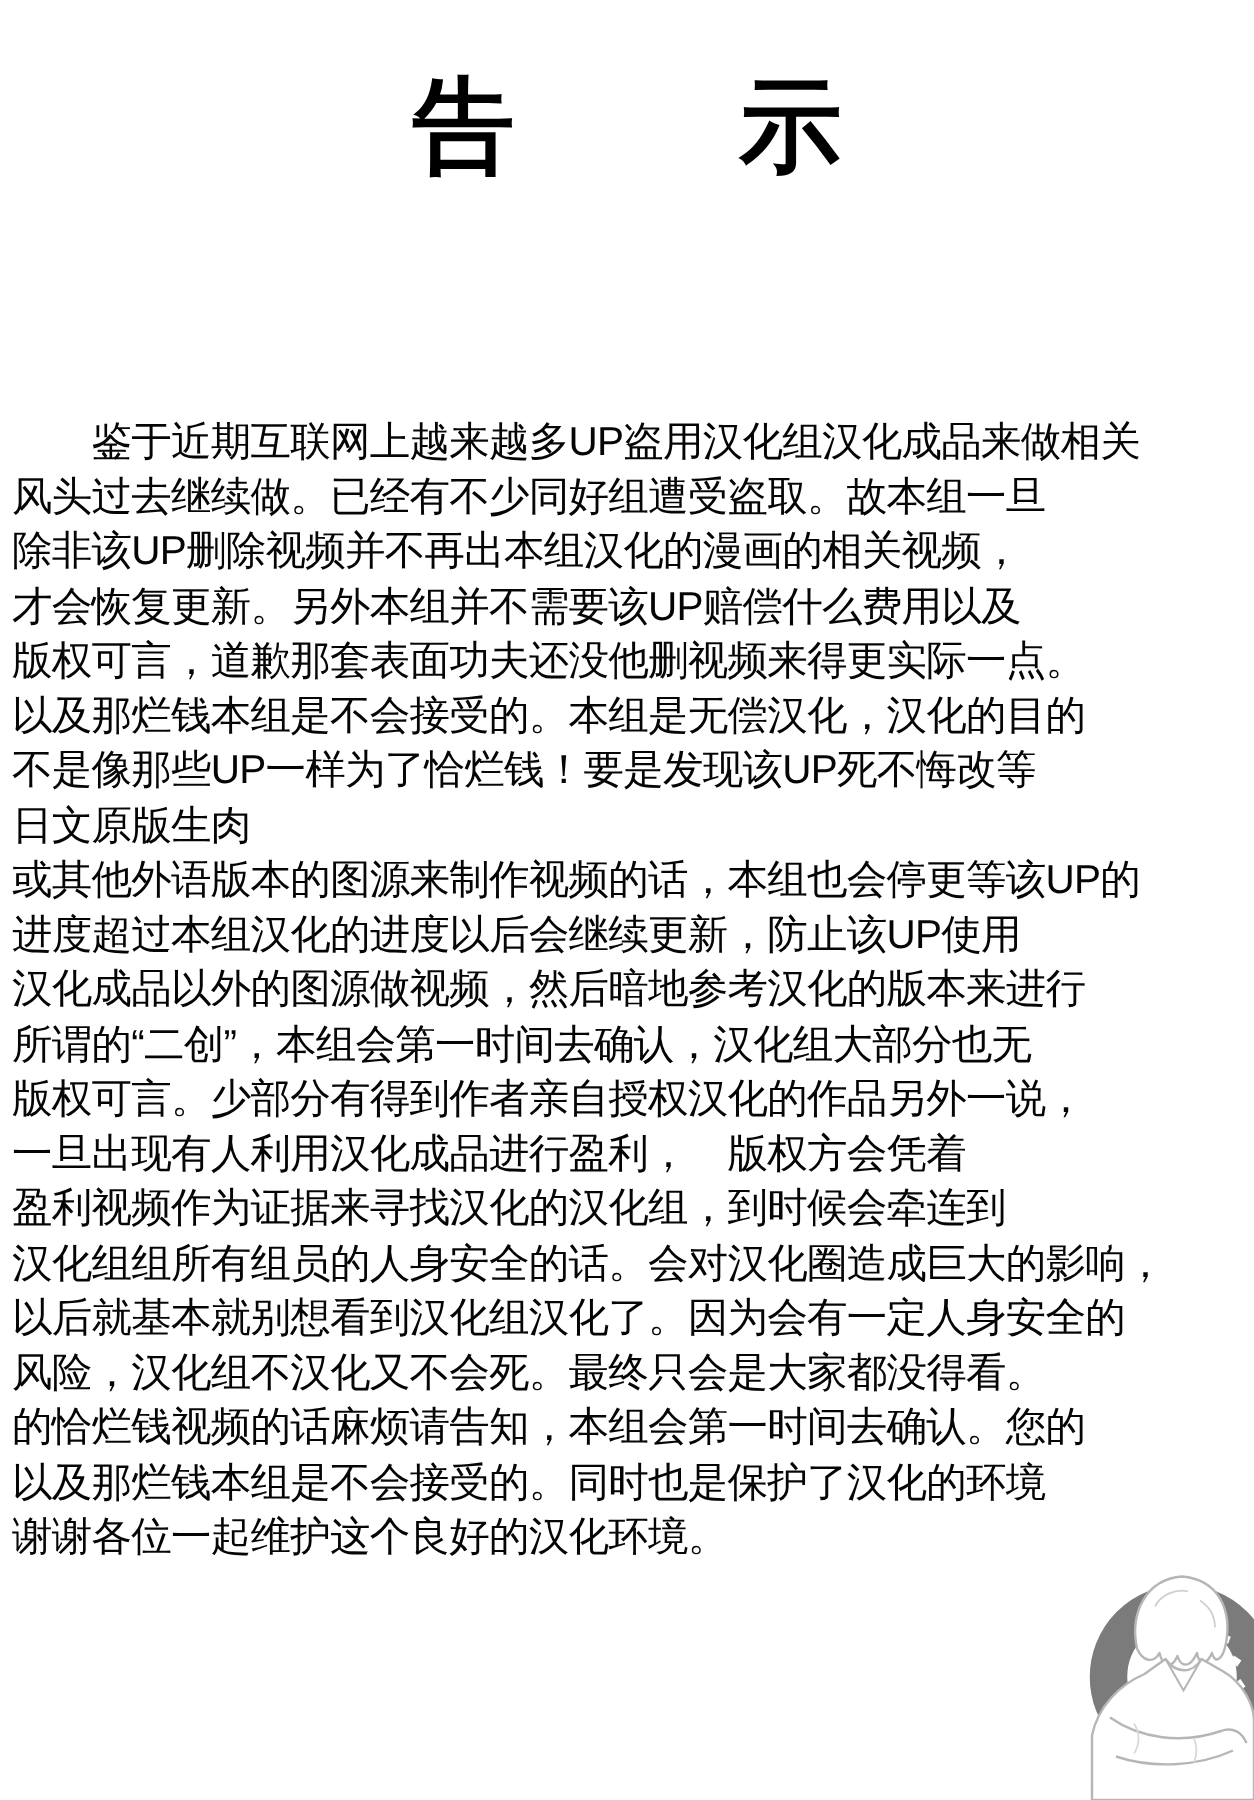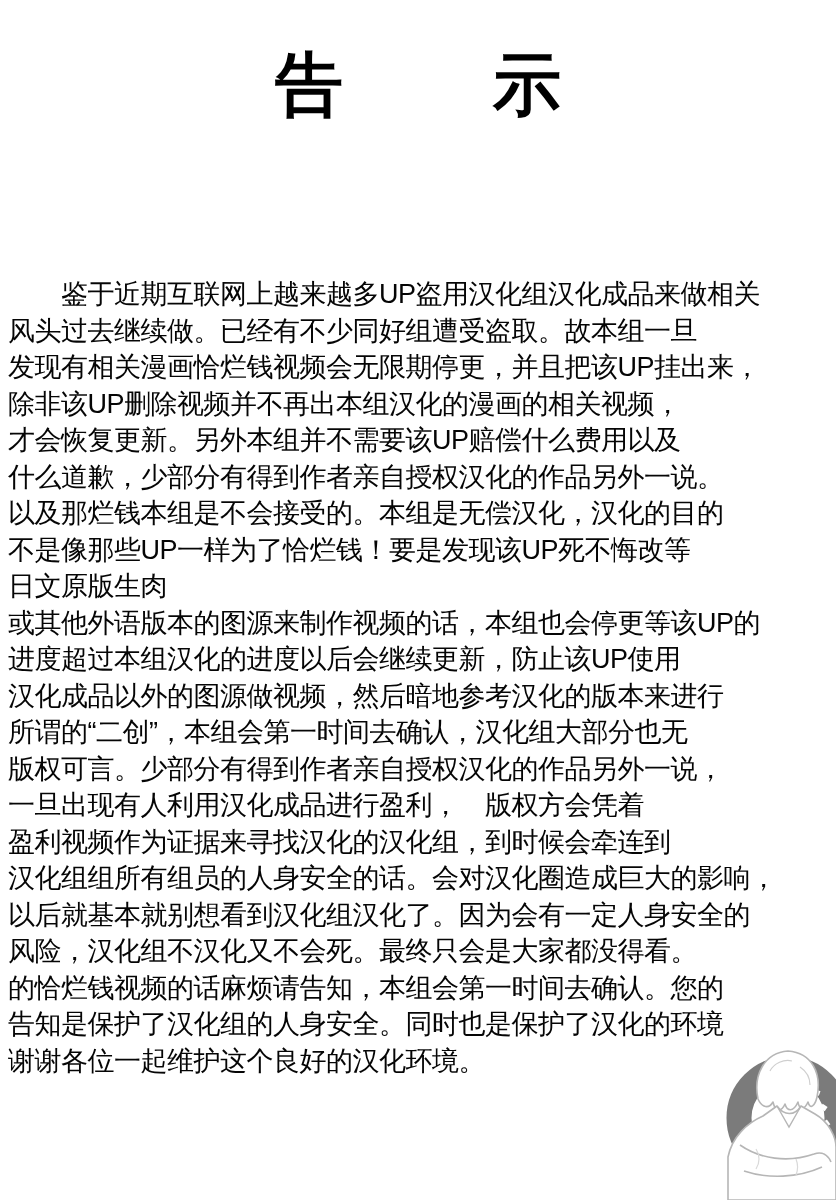--- a/index.html
+++ b/index.html
@@ -61,39 +61,38 @@
 <div class="page">
 
   <div class="title">
     <span>告</span>
     <span>示</span>
   </div>
 
   <div class="body-text">
     <div class="line">　　鉴于近期互联网上越来越多UP盗用汉化组汉化成品来做相关</div>
     <div class="line">风头过去继续做。已经有不少同好组遭受盗取。故本组一旦</div>
-    <div class="line">发现有相关漫画恰烂钱视频会无限期停更，并且把该UP挂出来，</div>
     <div class="line">除非该UP删除视频并不再出本组汉化的漫画的相关视频，</div>
     <div class="line">才会恢复更新。另外本组并不需要该UP赔偿什么费用以及</div>
-    <div class="line">什么道歉，少部分有得到作者亲自授权汉化的作品另外一说。</div>
+    <div class="line">版权可言，道歉那套表面功夫还没他删视频来得更实际一点。</div>
     <div class="line">以及那烂钱本组是不会接受的。本组是无偿汉化，汉化的目的</div>
     <div class="line">不是像那些UP一样为了恰烂钱！要是发现该UP死不悔改等</div>
     <div class="line">日文原版生肉</div>
     <div class="line">或其他外语版本的图源来制作视频的话，本组也会停更等该UP的</div>
     <div class="line">进度超过本组汉化的进度以后会继续更新，防止该UP使用</div>
     <div class="line">汉化成品以外的图源做视频，然后暗地参考汉化的版本来进行</div>
     <div class="line">所谓的“二创”，本组会第一时间去确认，汉化组大部分也无</div>
     <div class="line">版权可言。少部分有得到作者亲自授权汉化的作品另外一说，</div>
     <div class="line">一旦出现有人利用汉化成品进行盈利，　版权方会凭着</div>
     <div class="line">盈利视频作为证据来寻找汉化的汉化组，到时候会牵连到</div>
     <div class="line">汉化组组所有组员的人身安全的话。会对汉化圈造成巨大的影响，</div>
     <div class="line">以后就基本就别想看到汉化组汉化了。因为会有一定人身安全的</div>
     <div class="line">风险，汉化组不汉化又不会死。最终只会是大家都没得看。</div>
     <div class="line">的恰烂钱视频的话麻烦请告知，本组会第一时间去确认。您的</div>
-    <div class="line">告知是保护了汉化组的人身安全。同时也是保护了汉化的环境</div>
+    <div class="line">以及那烂钱本组是不会接受的。同时也是保护了汉化的环境</div>
     <div class="line">谢谢各位一起维护这个良好的汉化环境。</div>
   </div>
 
   <svg class="watermark" viewBox="0 0 136 155" xmlns="http://www.w3.org/2000/svg" aria-hidden="true">
 
     <circle cx="88" cy="73" r="49" fill="none" stroke="#717171" stroke-width="25" opacity="0.93"></circle>
 
     <g fill="#ffffff">
       <rect x="114" y="45" width="6" height="5" transform="rotate(20 117 47)"></rect>
       <rect x="121" y="60" width="6" height="5" transform="rotate(35 124 62)"></rect>

